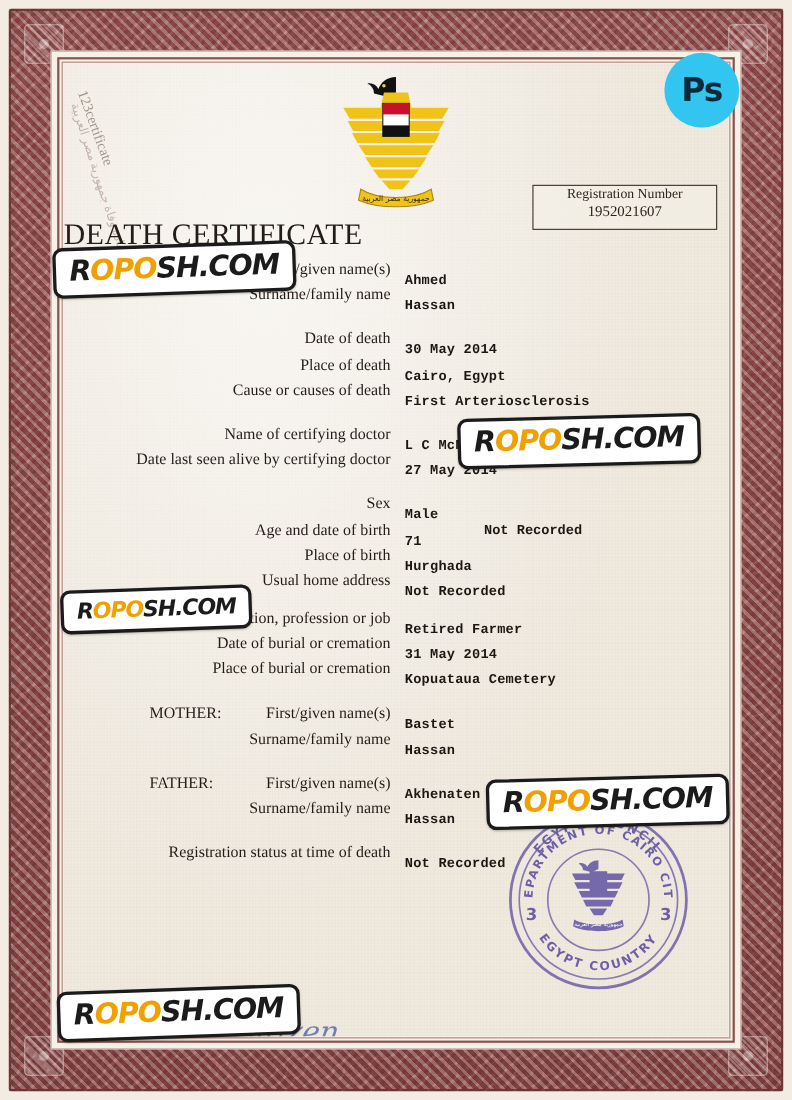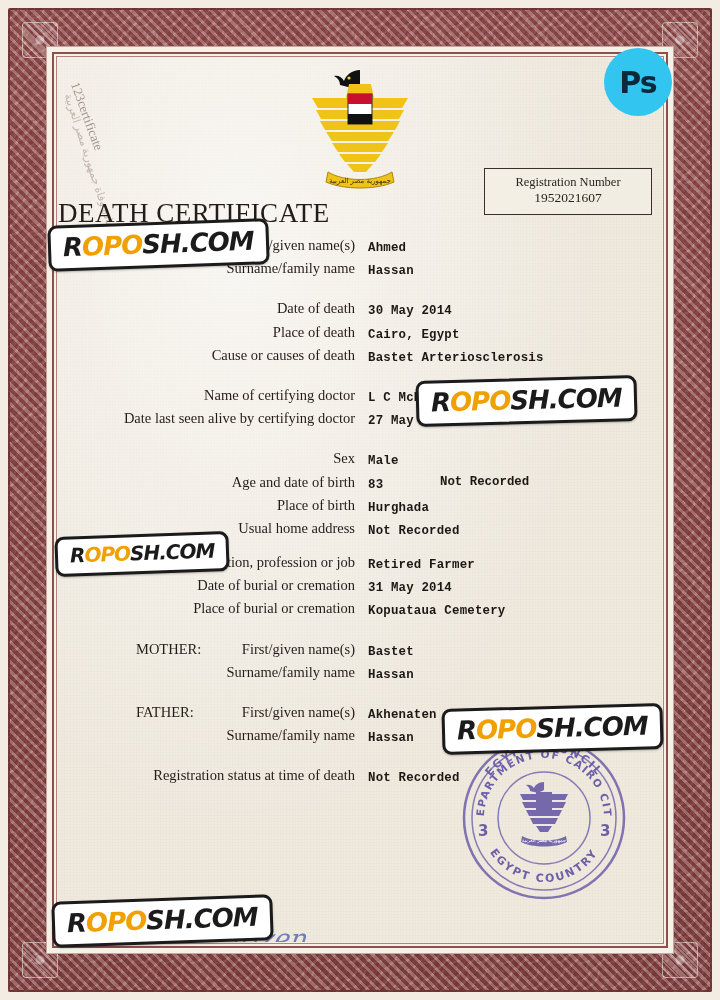--- a/index.html
+++ b/index.html
@@ -131,21 +131,21 @@
     letter-spacing: 0.5px;
   }
   
   .reg-box {
     position: absolute;
     right: 10px;
     top: 110px;
     width: 158px;
     border: 1px solid #3a2f2a;
     background: rgba(245,241,232,0.6);
-    padding: 6px 4px 8px 4px;
+    padding: 0 4px 8px 4px;
     text-align: center;
   }
   .reg-label {
     font-family: "Liberation Serif", serif;
     font-size: 12.5px;
     color: #2b2320;
   }
   .reg-value {
     font-family: "Liberation Serif", serif;
     font-size: 13.5px;
@@ -181,21 +181,21 @@
     width: 297px;
     text-align: right;
     font-family: "Liberation Serif", serif;
     font-size: 14.5px;
     color: #241c18;
     top: 1px;
   }
   .row .val {
     position: absolute;
     left: 310px;
-    top: 5px;
+    top: 12px;
     font-family: "Liberation Mono", monospace;
     font-size: 12.4px;
     font-weight: bold;
     color: #1d1713;
     letter-spacing: 0.2px;
   }
   .row .val2 {
     position: absolute;
     left: 382px;
     top: 2px;
@@ -352,21 +352,21 @@
       <div class="row">
           <div class="lbl">Date of death</div>
           <div class="val">30 May 2014</div>
         </div>
       <div class="row">
           <div class="lbl">Place of death</div>
           <div class="val">Cairo, Egypt</div>
         </div>
       <div class="row">
           <div class="lbl">Cause or causes of death</div>
-          <div class="val">Bastet Arteriosclerosis</div>
+          <div class="val">First Arteriosclerosis</div>
         </div>
 
       <div class="gap-m"></div>
 
       <div class="row">
           <div class="lbl">Name of certifying doctor</div>
           <div class="val">L C McNab</div>
         </div>
       <div class="row">
           <div class="lbl">Date last seen alive by certifying doctor</div>
@@ -374,21 +374,21 @@
         </div>
 
       <div class="gap-m"></div>
 
       <div class="row">
           <div class="lbl">Sex</div>
           <div class="val">Male</div>
         </div>
       <div class="row">
           <div class="lbl">Age and date of birth</div>
-          <div class="val">83</div>
+          <div class="val">71</div>
           <div class="val2">Not Recorded</div>
         </div>
       <div class="row">
           <div class="lbl">Place of birth</div>
           <div class="val">Hurghada</div>
         </div>
       <div class="row">
           <div class="lbl">Usual home address</div>
           <div class="val">Not Recorded</div>
         </div>

